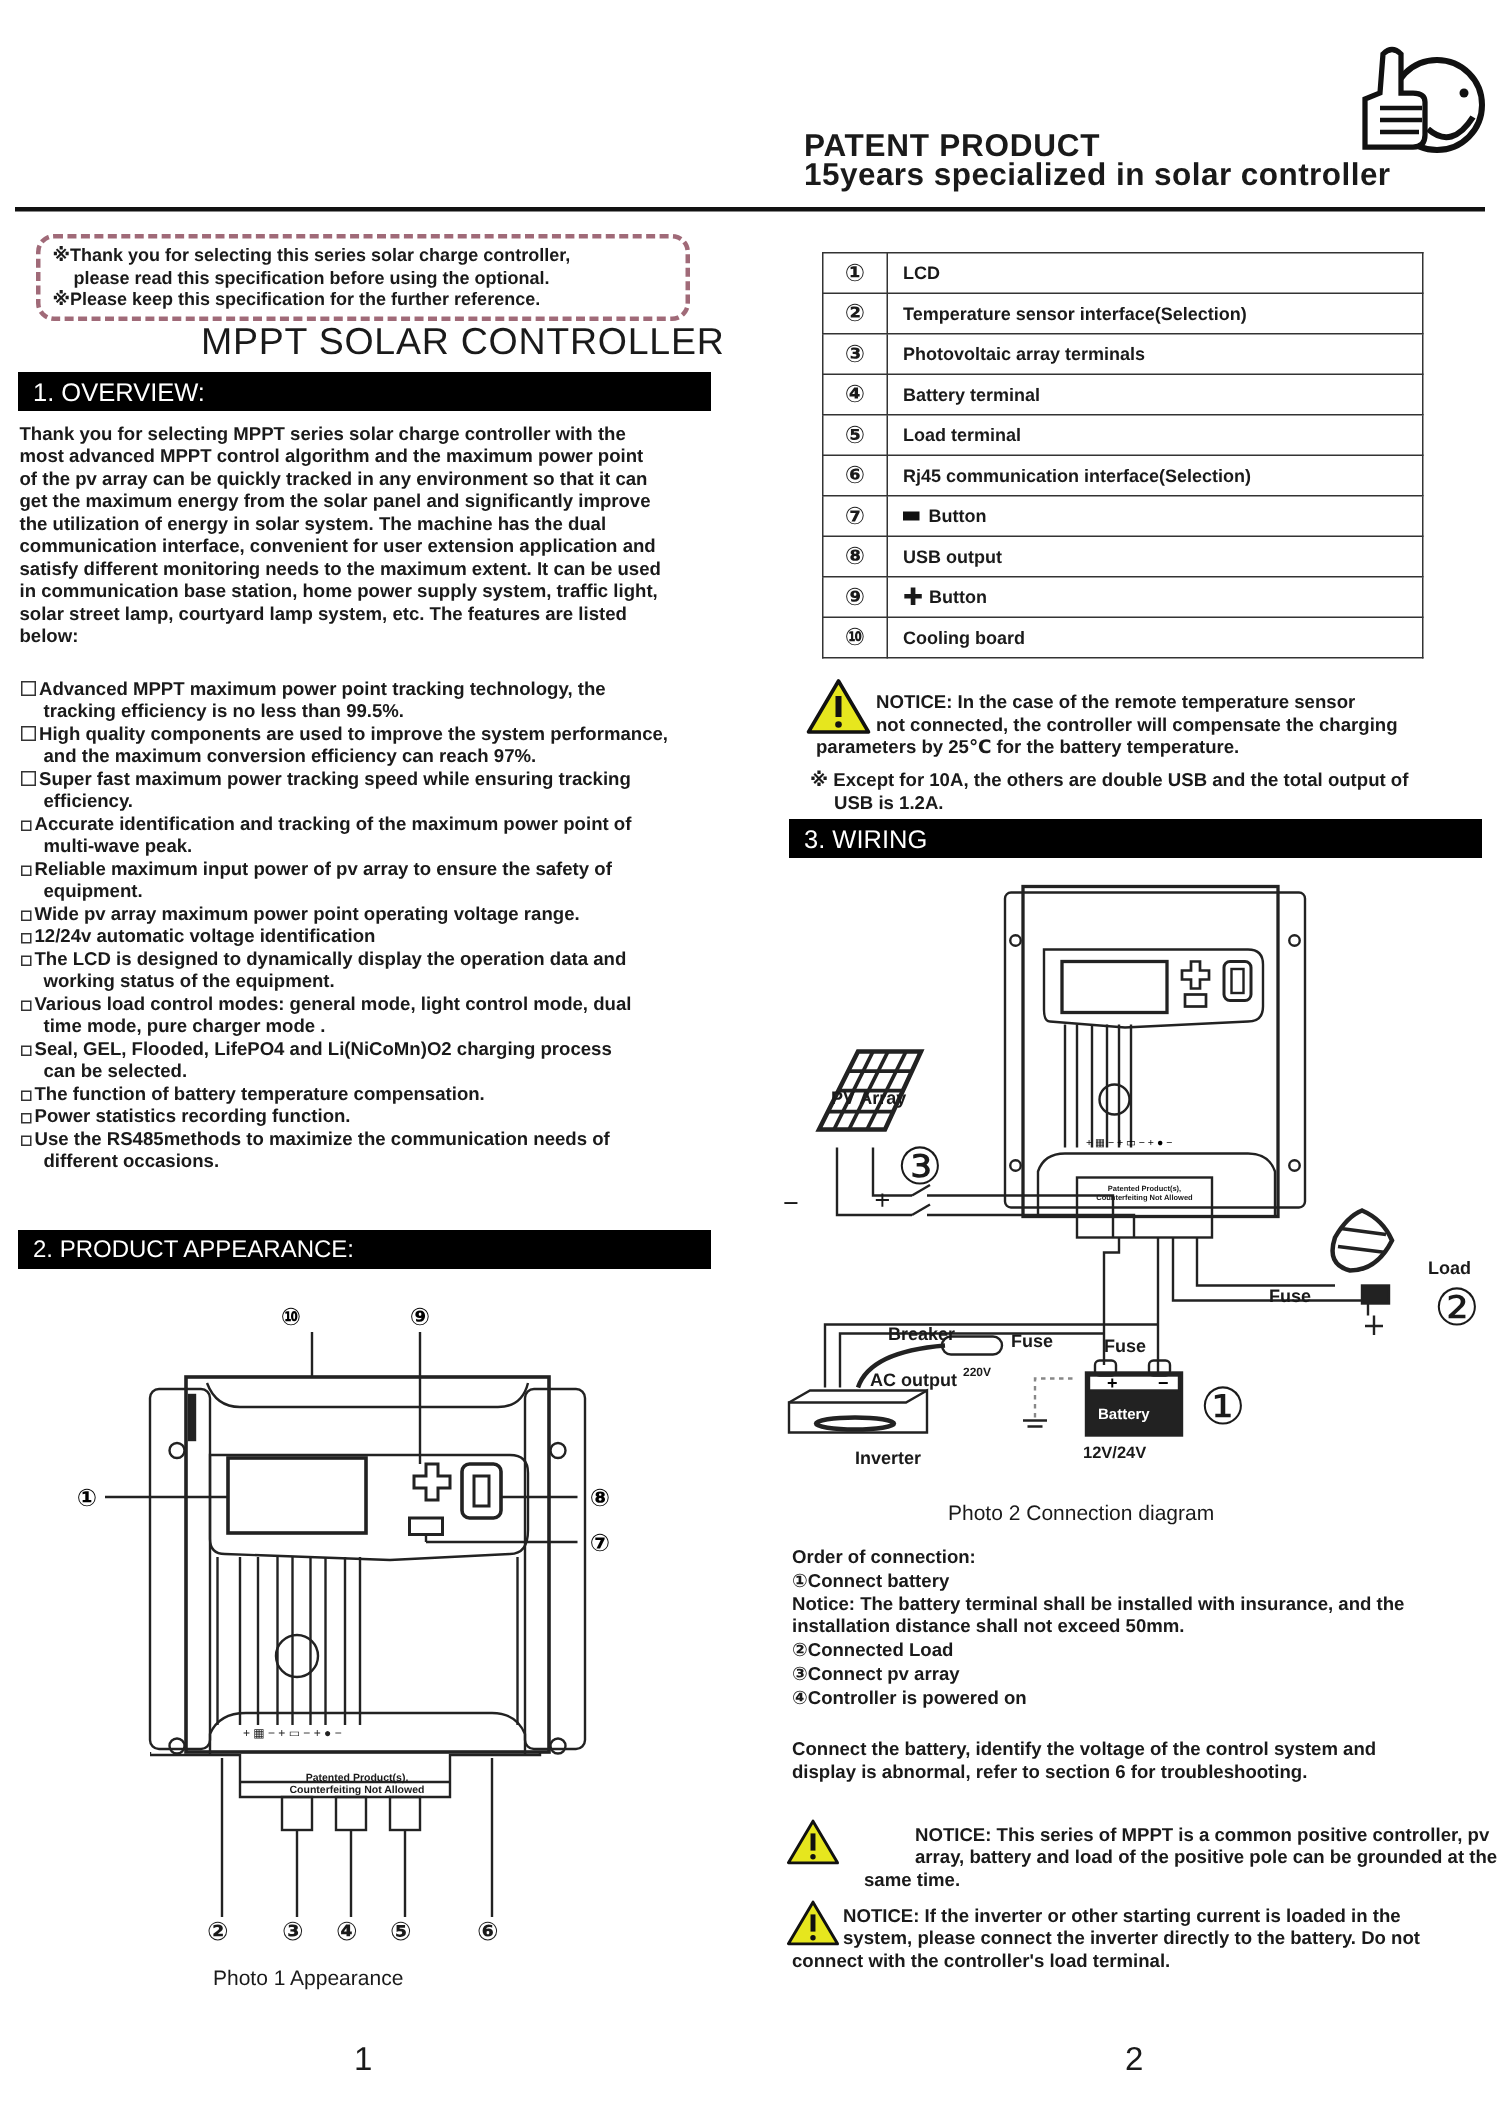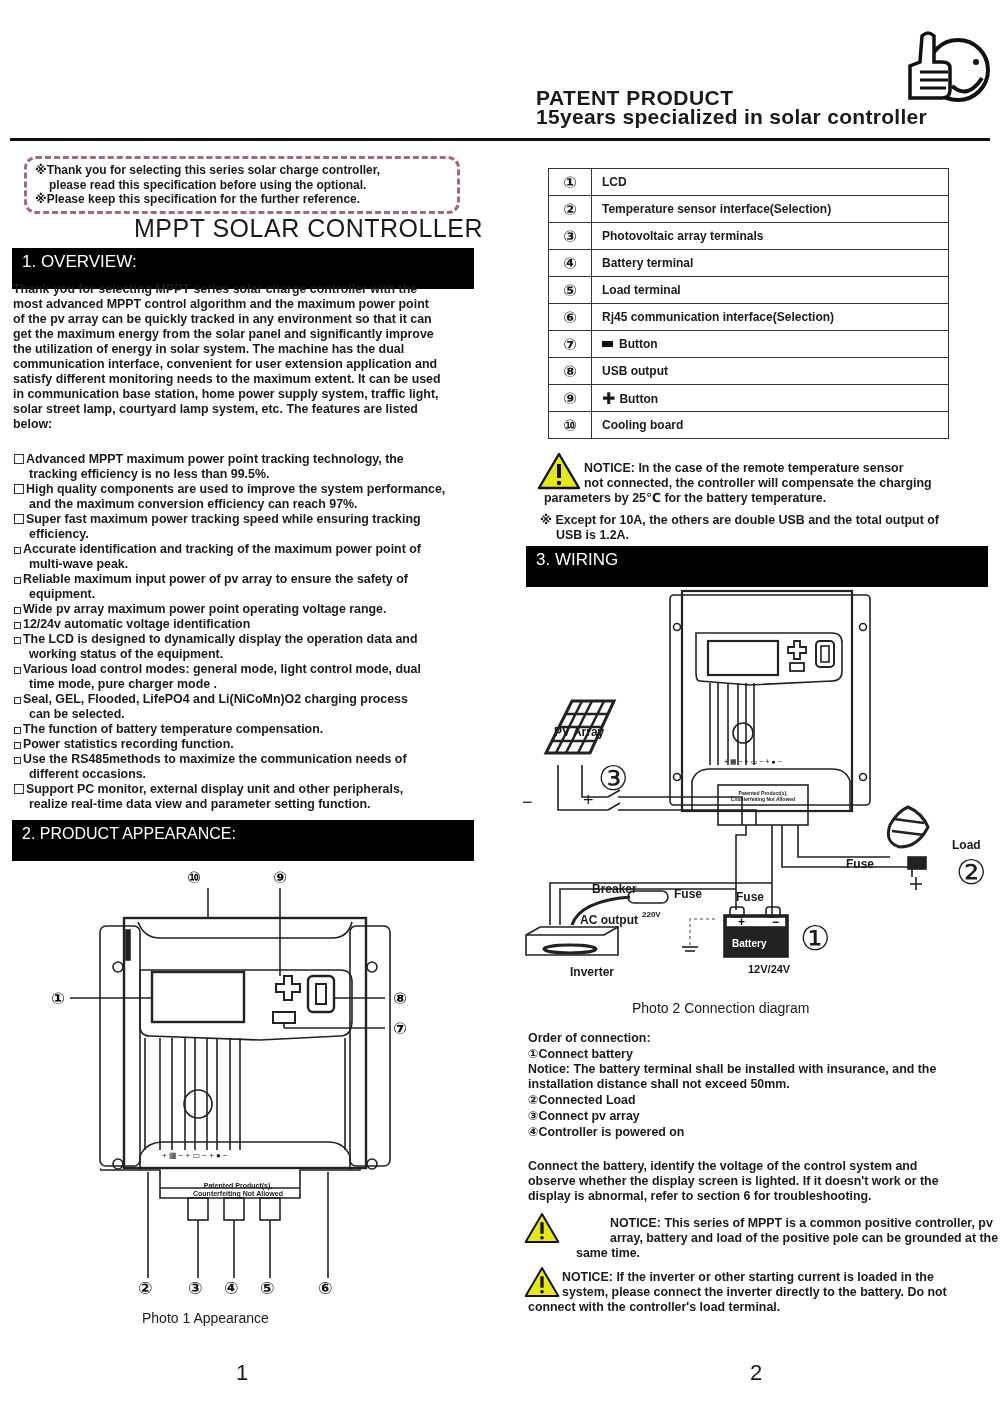--- a/index.html
+++ b/index.html
@@ -13,21 +13,21 @@
   .hdr-sub { left: 536px; top: 106px; font-size: 21px; font-weight: bold; letter-spacing: 0.3px; line-height: 22px; text-align: right; }
   .hdr-rule { left: 10px; top: 138px; width: 980px; height: 3px; background: #111; }
   .hdr-logo { left: 900px; top: 28px; width: 92px; height: 80px; }
 
   
   .notice-box { left: 24px; top: 156px; width: 436px; height: 58px; border: 3px dashed #a06a78; border-radius: 12px; padding: 4px 0 0 8px; font-size: 12px; font-weight: bold; line-height: 14.5px; }
   .notice-box .l2 { padding-left: 14px; }
 
   .main-title { left: 134px; top: 214px; font-size: 25px; letter-spacing: 0.5px; }
 
-  .section-bar { background: #000; color: #fff; height: 41px; font-size: 17px; padding-left: 10px; line-height: 27px; }
+  .section-bar { background: #000; color: #fff; height: 26px; font-size: 17px; padding-left: 10px; line-height: 27px; }
 
   .body-p { font-size: 12.4px; font-weight: bold; line-height: 15px; }
   .features { font-size: 12.4px; font-weight: bold; line-height: 15px; }
   .features li { list-style: none; padding-left: 15px; text-indent: -15px; margin-bottom: 0px; }
   .features li .cont { display: block; text-indent: 0; padding-left: 0; }
   .box { display: inline-block; width: 10px; height: 10px; border: 1.2px solid #333; margin-right: 2px; text-indent: 0; vertical-align: -1px; }
 
   
   table.parts { border-collapse: collapse; font-size: 12px; }
   table.parts td { border: 1px solid #333; height: 27px; }
@@ -87,21 +87,20 @@
   <li><span class="box" style="width:7px;height:7px;"></span><span>Accurate identification and tracking of the maximum power point of</span><span class="cont">multi-wave peak.</span></li>
   <li><span class="box" style="width:7px;height:7px;"></span><span>Reliable maximum input power of pv array to ensure the safety of</span><span class="cont">equipment.</span></li>
   <li><span class="box" style="width:7px;height:7px;"></span><span>Wide pv array maximum power point operating voltage range.</span></li>
   <li><span class="box" style="width:7px;height:7px;"></span><span>12/24v automatic voltage identification</span></li>
   <li><span class="box" style="width:7px;height:7px;"></span><span>The LCD is designed to dynamically display the operation data and</span><span class="cont">working status of the equipment.</span></li>
   <li><span class="box" style="width:7px;height:7px;"></span><span>Various load control modes: general mode, light control mode,  dual</span><span class="cont">time mode, pure charger mode .</span></li>
   <li><span class="box" style="width:7px;height:7px;"></span><span>Seal, GEL, Flooded, LifePO4 and Li(NiCoMn)O2 charging process</span><span class="cont">can be selected.</span></li>
   <li><span class="box" style="width:7px;height:7px;"></span><span>The function of battery temperature compensation.</span></li>
   <li><span class="box" style="width:7px;height:7px;"></span><span>Power statistics recording function.</span></li>
   <li><span class="box" style="width:7px;height:7px;"></span><span>Use the RS485methods to maximize the communication needs of</span><span class="cont">different occasions.</span></li>
-  <li><span class="box"></span><span>Support PC monitor, external display unit and other peripherals,</span><span class="cont">realize real-time data view and parameter setting function.</span></li>
 </ul>
 
 <div class="abs section-bar" style="left:12px; top:820px; width:462px; font-size:16px;">2. PRODUCT APPEARANCE:</div>
 
 <svg class="abs" style="left:40px; top:860px;" width="400" height="310" viewBox="0 0 400 310">
   <g fill="none" stroke="#222" stroke-width="1.6">
 
     <rect x="60" y="66" width="40" height="240" rx="6"></rect>
     <rect x="310" y="66" width="40" height="240" rx="6"></rect>
     <circle cx="78" cy="107" r="5"></circle>
@@ -323,42 +322,41 @@
 <div class="abs diag-label" style="left:592px; top:882px;">Breaker</div>
 <div class="abs diag-label" style="left:846px; top:857px;">Fuse</div>
 <div class="abs diag-label" style="left:952px; top:838px;">Load</div>
 <div class="abs" style="left:956px; top:852px; font-size:34px;">②</div>
 <div class="abs diag-label" style="left:674px; top:887px;">Fuse</div>
 <div class="abs diag-label" style="left:736px; top:890px;">Fuse</div>
 <div class="abs diag-label" style="left:580px; top:913px;">AC output</div>
 <div class="abs" style="left:642px; top:910px; font-size:8px; font-weight:bold;">220V</div>
 <div class="abs diag-label" style="left:570px; top:965px;">Inverter</div>
 <div class="abs" style="left:732px; top:938px; font-size:10px; color:#fff; font-weight:bold;">Battery</div>
-<div class="abs diag-label" style="left:748px; top:963px; font-size:11px;">12V/24V</div>
+<div class="abs diag-label" style="left:722px; top:963px; font-size:11px;">12V/24V</div>
 <div class="abs" style="left:800px; top:918px; font-size:34px;">①</div>
 <div class="abs" style="left:718px; top:790px; font-size:5px; font-weight:bold; text-align:center; width:90px; line-height:6px;">
   <div>Patented Product(s),</div>
   <div>Counterfeiting Not Allowed</div>
 </div>
 
 <div class="abs caption" style="left:632px; top:1000px;">Photo 2  Connection diagram</div>
 
 <div class="abs notice-text" style="left:528px; top:1030px; width:460px; line-height:16px;">
   <div>Order of connection:</div>
   <div>①Connect battery</div>
   <div style="line-height:15px;">Notice: The battery terminal shall be installed with insurance, and the</div>
   <div style="line-height:15px;">installation distance shall not exceed 50mm.</div>
   <div>②Connected Load</div>
   <div>③Connect pv array</div>
   <div>④Controller is powered on</div>
 </div>
 
 <div class="abs notice-text" style="left:528px; top:1159px; width:460px;">
   <div>Connect the battery, identify the voltage of the control system and</div>
-  <div>observe whether the display screen is lighted. If it doesn't work or the</div>
   <div>display is abnormal, refer to section 6 for troubleshooting.</div>
 </div>
 
 <svg class="abs" style="left:524px; top:1212px;" width="36" height="32" viewBox="0 0 44 38">
   <path d="M22 2 L42 36 L2 36 Z" fill="#e6e61e" stroke="#111" stroke-width="2.4" stroke-linejoin="round"></path>
   <rect x="20" y="12" width="4" height="14" fill="#111"></rect>
     <circle cx="22" cy="31" r="2.2" fill="#111"></circle>
 </svg>
 <div class="abs notice-text" style="left:528px; top:1216px; width:460px;margin-left:48px;">
   <div style="padding-left:34px;">NOTICE: This series of MPPT is a common positive controller, pv</div>

